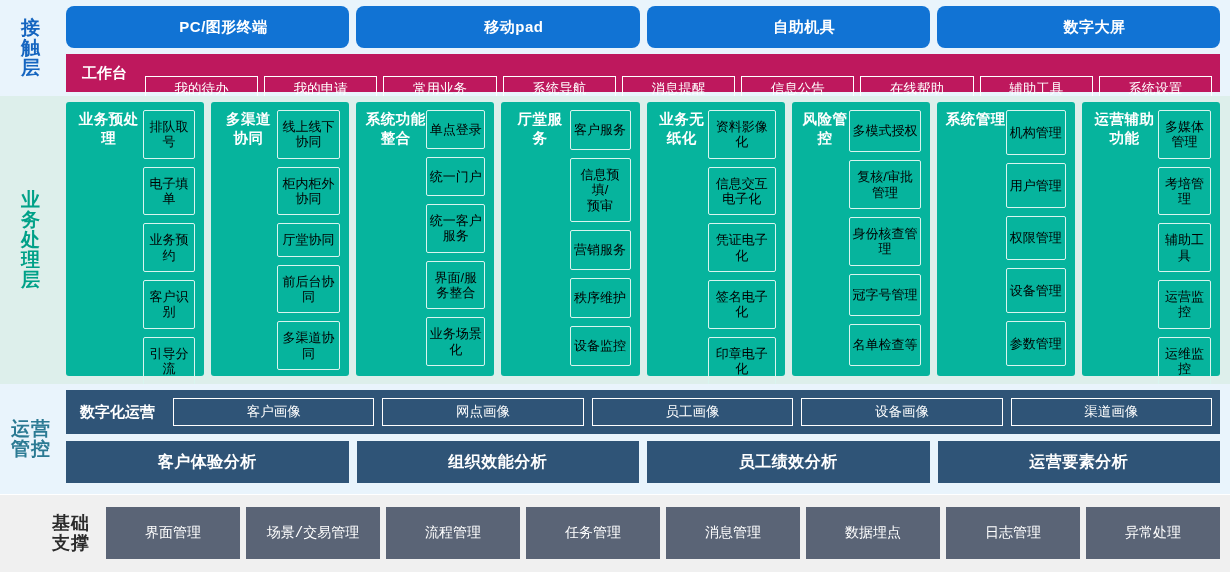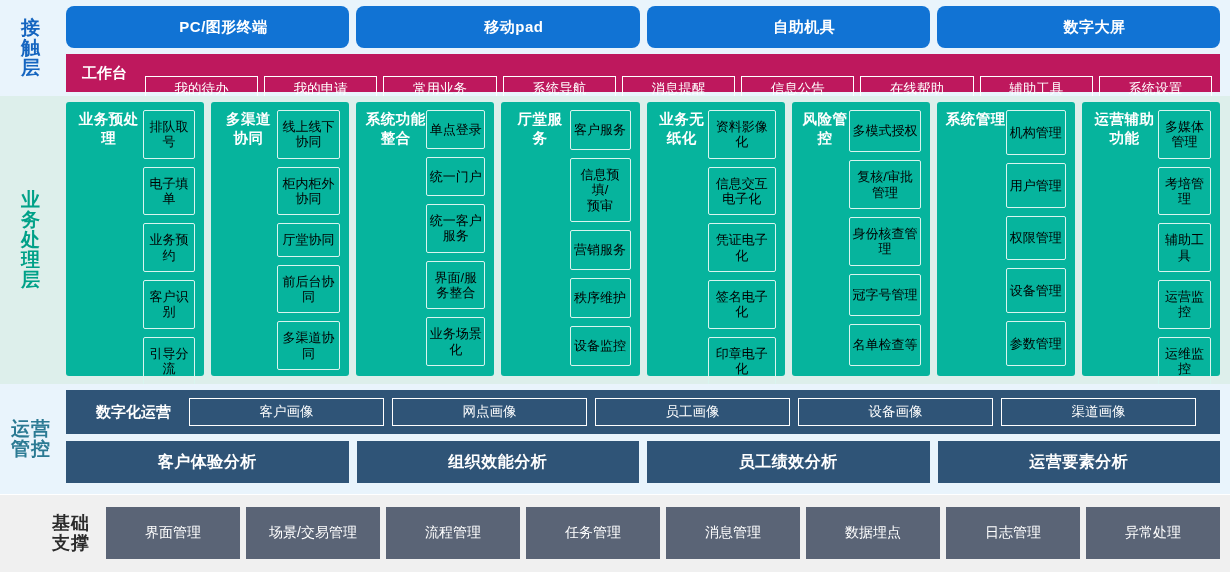--- a/index.html
+++ b/index.html
@@ -68,21 +68,21 @@
     display: flex; align-items: center; justify-content: center;
     color: #000000; font-size: 13px; text-align: center; line-height: 1.18;
     padding: 8px 2px;
   }
 
   
   #ops-layer { background: #e9f4fc; height: 110px; }
   #ops-layer .layer-label { color: #2b7a93; }
   .ops-portrait-bar {
     height: 44px; background: #2f5477; display: flex;
-    align-items: center; gap: 8px; padding: 0 24px;
+    align-items: center; gap: 8px; padding: 0 8px;
   }
   .ops-portrait-title {
     color: #ffffff; font-size: 15px; font-weight: bold;
     padding: 0 10px 0 6px; white-space: nowrap;
   }
   .ops-portrait-item {
     flex: 1 1 0; height: 28px; border: 1px solid #ffffff;
     display: flex; align-items: center; justify-content: center;
     color: #ffffff; font-size: 13.5px;
   }
@@ -93,21 +93,21 @@
     color: #ffffff; font-size: 16px; font-weight: bold; letter-spacing: .5px;
   }
 
   
   #base-layer { background: #f0f0f0; height: 78px; border-top: 1px solid #ffffff; padding-left: 40px; }
   #base-layer .layer-label { color: #2b2b2b; font-size: 18px; }
   .base-row { display: flex; gap: 6px; height: 52px; margin-top: 6px; }
   .base-item {
     flex: 1 1 0; background: #5a6476;
     display: flex; align-items: center; justify-content: center;
-    color: #ffffff; font-size: 14px; white-space: nowrap;
+    color: #ffffff; font-size: 14px; white-space: nowrap; font-family: Liberation Mono, monospace;
   }
 </style>
 </head>
 <body>
 
 <div class="page">
 
   <section class="layer" id="contact-layer">
     <div class="layer-label">
       <span>

